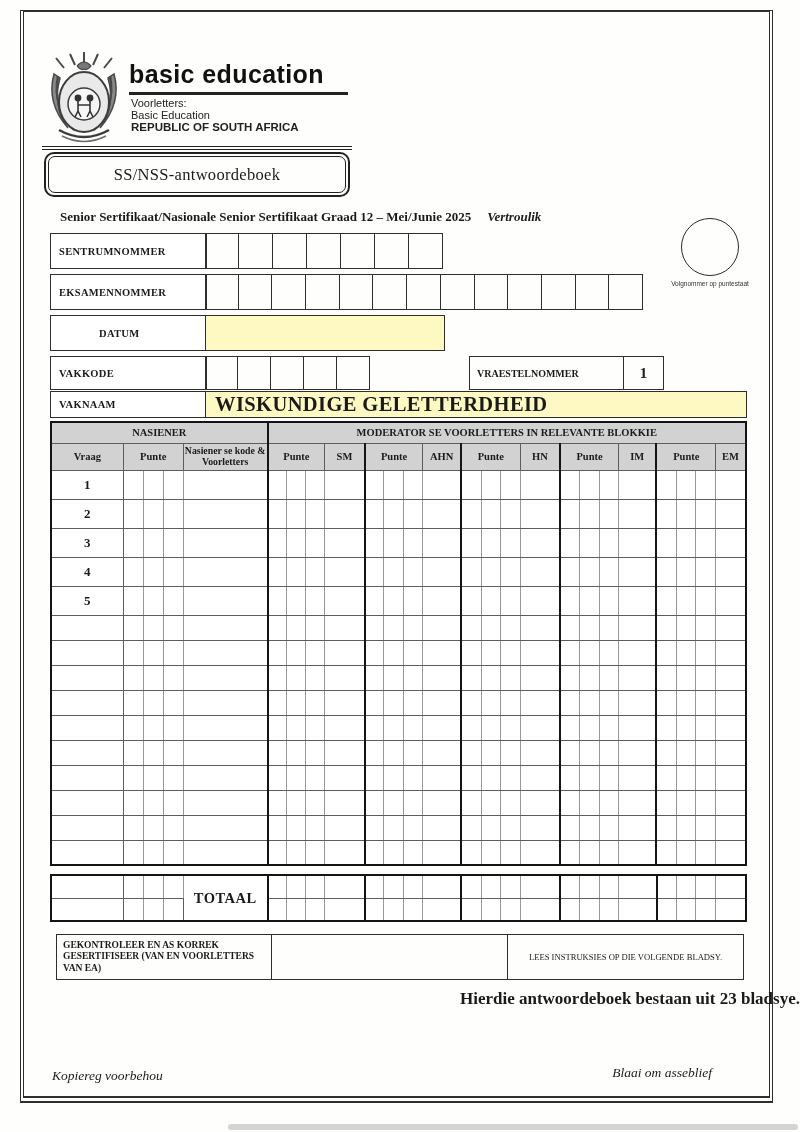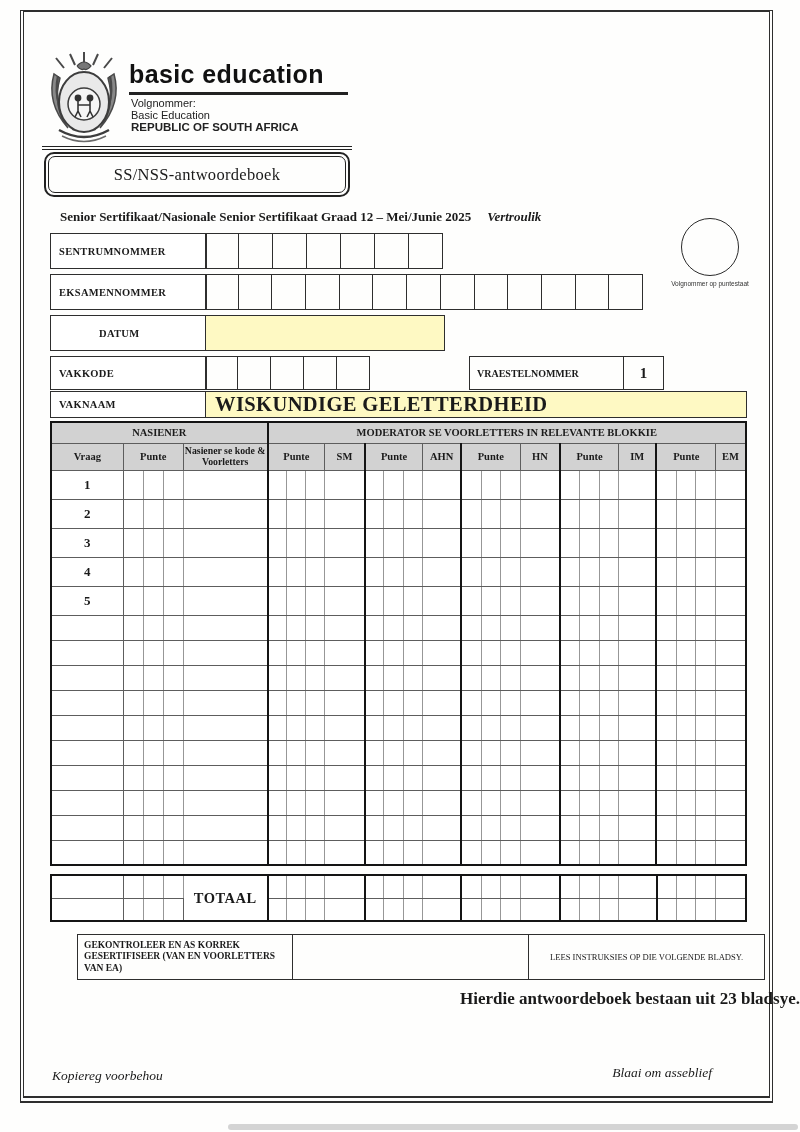--- a/index.html
+++ b/index.html
@@ -60,21 +60,21 @@
   table.marks th.kodeh{font-size:9.8px;line-height:10.5px;}
   table.marks td.sub{border-left-color:#979797;border-right-color:#979797;}
   table.marks .gl{border-left:2px solid #141414 !important;}
   table.marks td.vraag{font-weight:bold;font-size:13px;text-align:center;}
   table.marks td.tot{font-weight:bold;font-size:14.5px;text-align:center;letter-spacing:.5px;}
 
   
   .cert{display:flex;}
   .ccell{border:1.6px solid #2e2e2e;border-left:none;box-sizing:border-box;height:100%;
          display:flex;align-items:center;}
-  .cert .ccell:first-child{border-left:1.6px solid #2e2e2e;margin-left:21px;}
+  .cert .ccell:first-child{border-left:1.6px solid #2e2e2e;}
   .cert-left{font-weight:bold;font-size:9.5px;line-height:11.5px;padding:3px 6px;}
   .cert-right{font-size:8.6px;justify-content:center;text-align:center;padding:0 8px;}
 
   .note{font-weight:bold;font-size:17px;text-align:right;font-family:Liberation Serif, serif;}
   .foot{font-style:italic;font-size:13.5px;}
   .artifact{background:#c6c6c6;opacity:.75;border-radius:3px;}
 </style>
 </head>
 <body>
 
@@ -97,21 +97,21 @@
           <circle cx="46" cy="50" r="2.6" fill="#333"></circle>
         <path d="M34,53 L34,63 M46,53 L46,63 M34,57 L46,57 M34,63 L31,69 M34,63 L37,69 M46,63 L43,69 M46,63 L49,69"></path>
       </g>
       <path d="M15,82 Q40,96 65,82" stroke="#3d3d3d" stroke-width="2.4"></path>
       <path d="M18,88 Q40,99 62,88" stroke="#6a6a6a" stroke-width="1.4"></path>
     </g>
   </svg>
 
   <div class="abs brand" style="left:129px;top:60px;">basic education</div>
   <div class="abs brand-rule" style="left:129px;top:92px;width:219px;"></div>
-  <div class="abs dept" style="left:131px;top:97px;">Volgnommer:</div>
+  <div class="abs dept" style="left:131px;top:97px;">Voorletters:</div>
   <div class="abs dept" style="left:131px;top:109px;">Basic Education</div>
   <div class="abs dept b" style="left:131px;top:121px;">REPUBLIC OF SOUTH AFRICA</div>
 
 
   <div class="abs dbl-rule" style="left:42px;top:146px;width:310px;"></div>
   <div class="abs ssnss" style="left:44px;top:152px;width:306px;height:45px;">
     <div class="ssnss-in">SS/NSS-antwoordeboek</div>
   </div>
 
   <div class="abs examtitle" style="left:60px;top:209px;">

